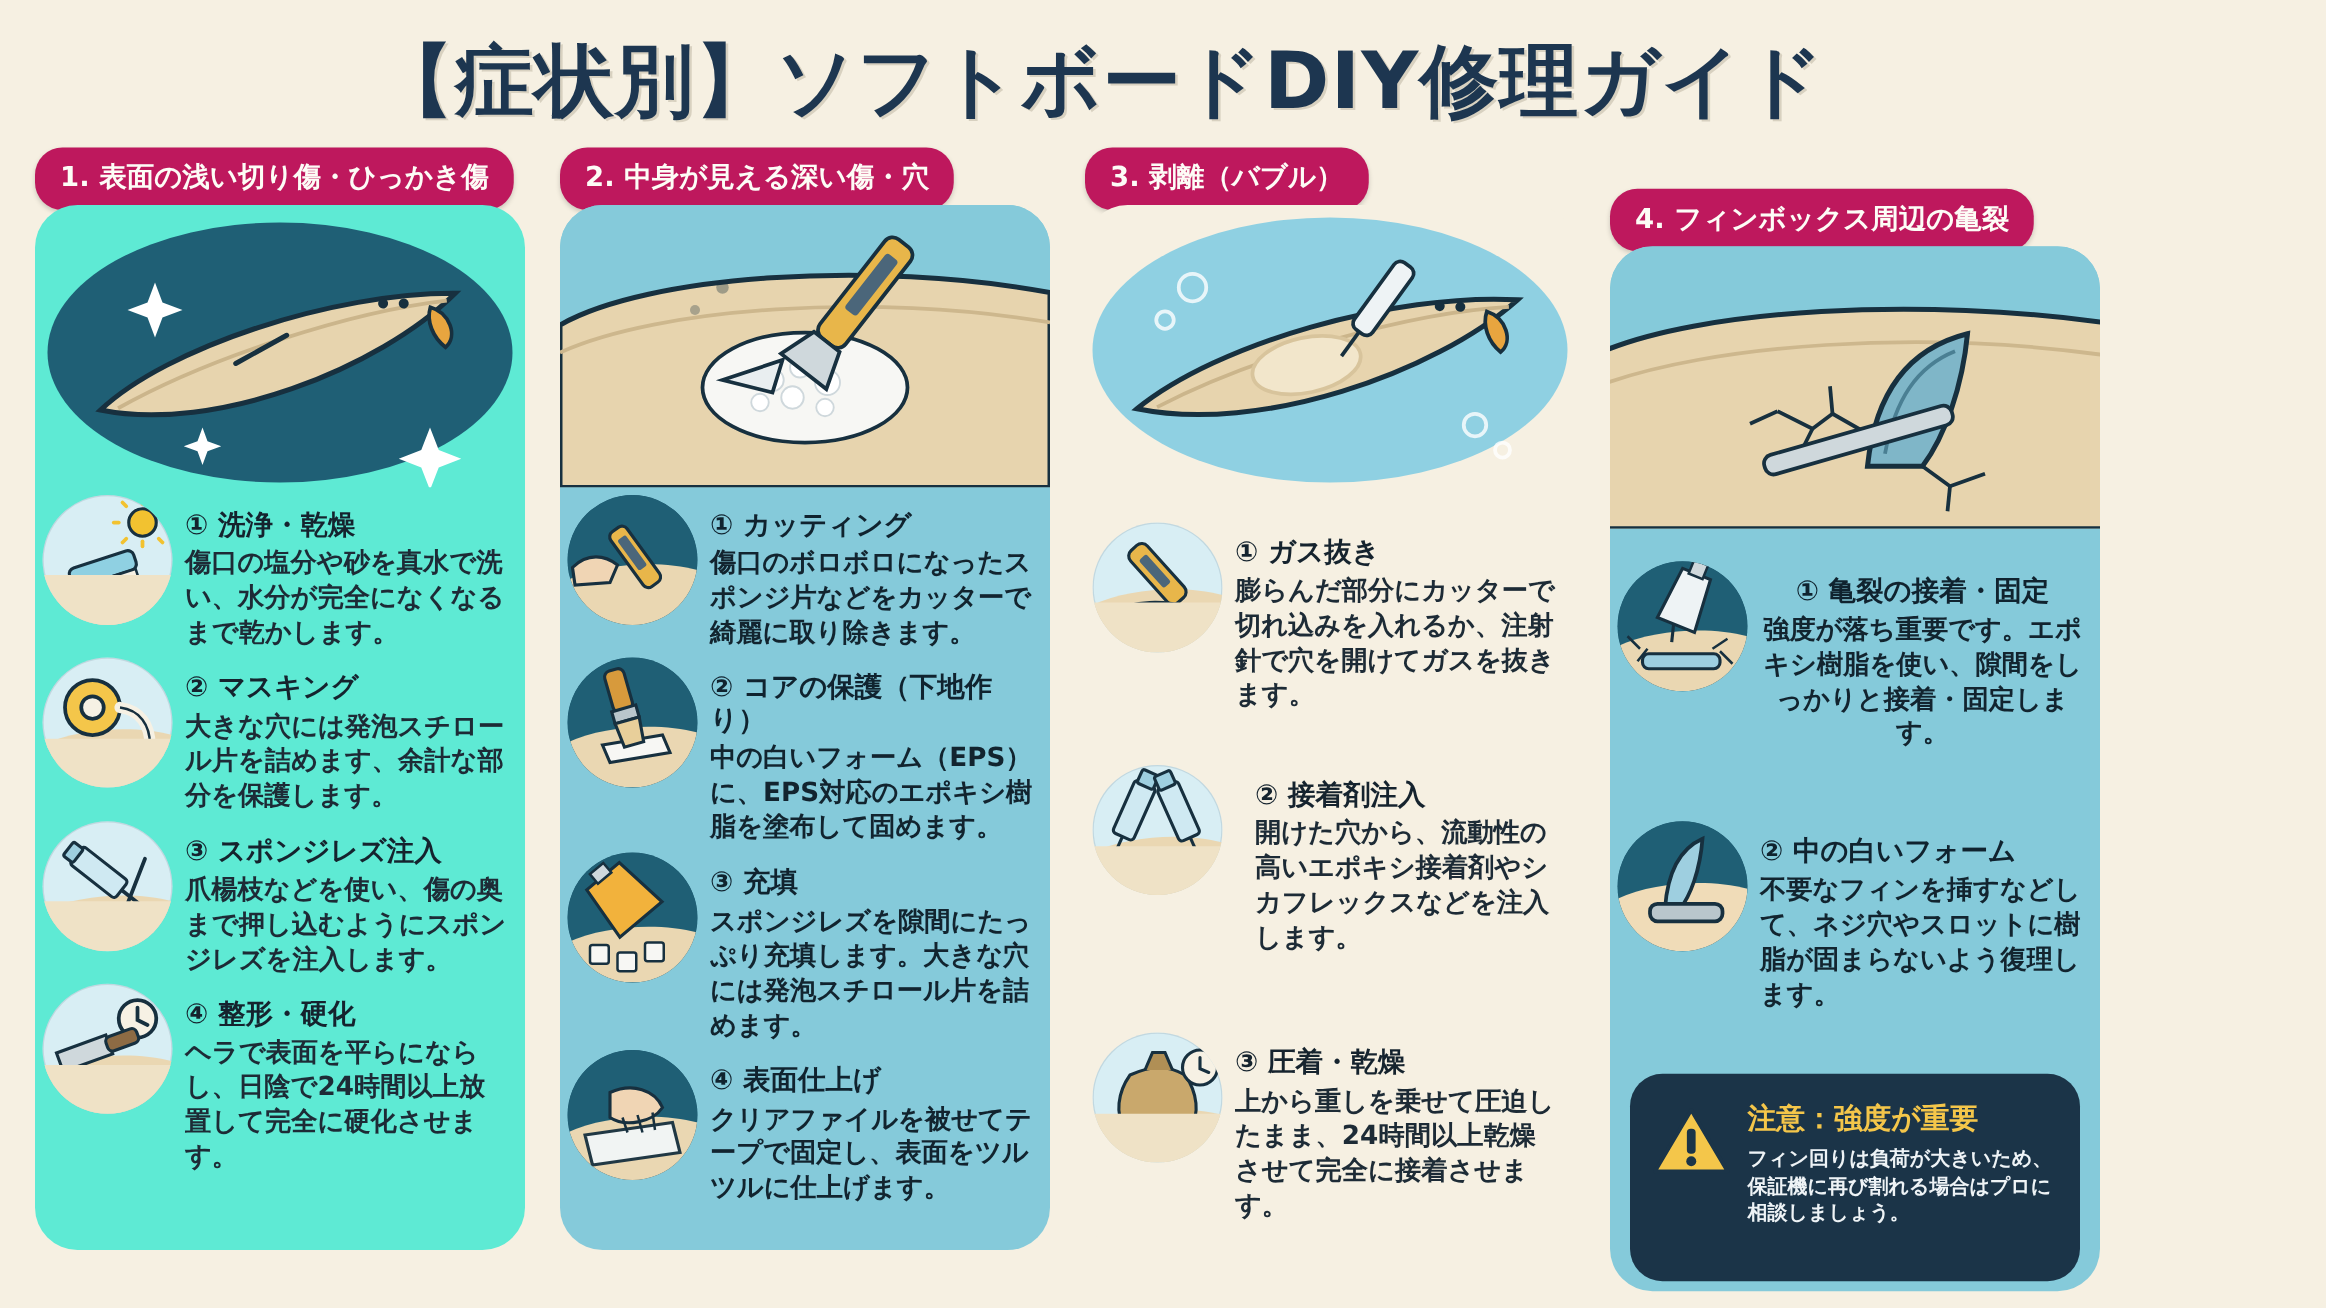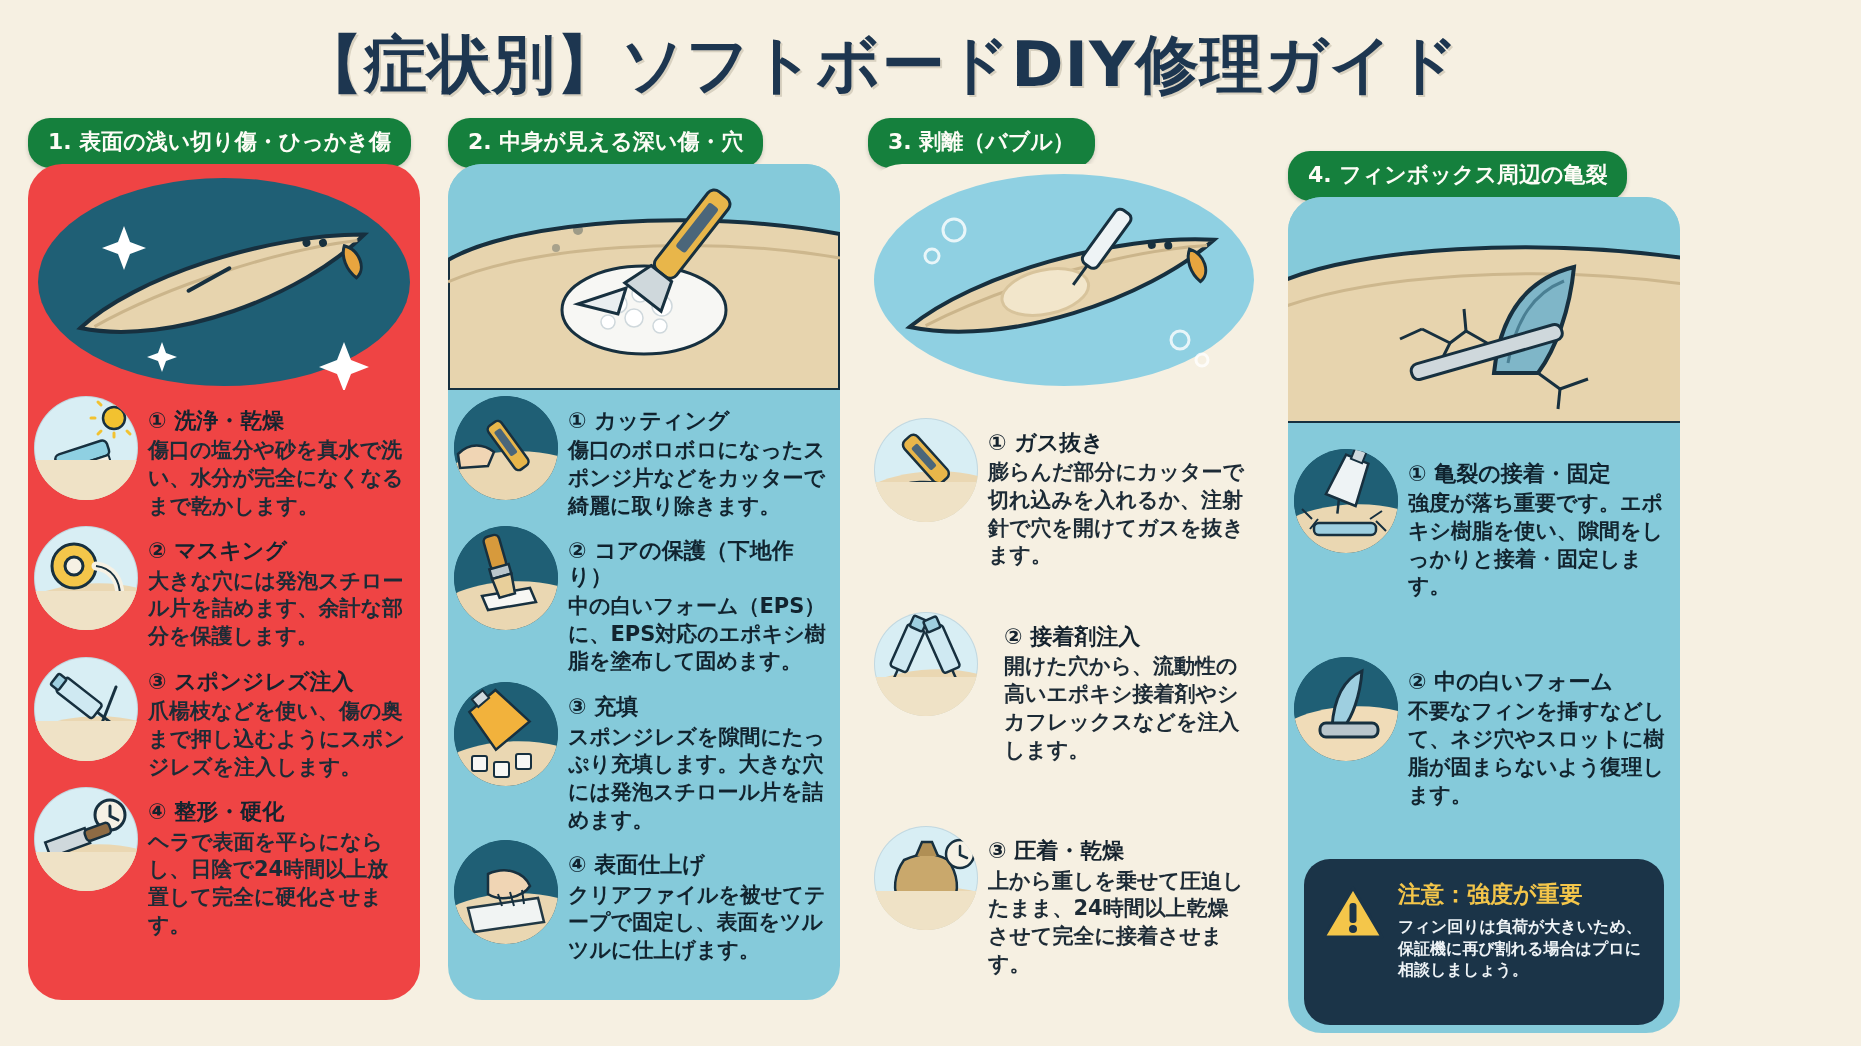--- a/index.html
+++ b/index.html
@@ -18,34 +18,34 @@
     text-align:center;
     font-size:63px;font-weight:bold;color:#1d3650;
     letter-spacing:1px;
     text-shadow:2px 2px 0 rgba(180,170,150,.45);
   }
 
   
   .col{position:absolute;top:118px;}
   .col-head{
     display:inline-block;
-    background:#15803d;color:#fdfcf6;
+    background:#be185d;color:#fdfcf6;
     border-radius:22px;
     font-size:22px;font-weight:bold;
     padding:9px 20px 11px 20px;
     white-space:nowrap;
     box-shadow:0 2px 4px rgba(0,0,0,.18);
   }
   .col-body{
     position:absolute;left:0;top:46px;
     border-radius:34px;
     overflow:hidden;
   }
   
-  .panel-cream{background:#ef4444;}
+  .panel-cream{background:#5eead4;}
   .panel-teal{background:#85cada;}
 
   
   .hero{position:relative;width:100%;height:226px;overflow:hidden;}
 
   
   .steps{position:relative;padding:6px 0 0 0;}
   .step{position:relative;display:flex;align-items:flex-start;margin-bottom:6px;}
   .step-ico{
     flex:0 0 auto;width:104px;height:104px;border-radius:50%;
@@ -422,21 +422,21 @@
             <path d="M272 192 L270 212"></path>
           </g>
           <g transform="rotate(-16 196 160)">
             <rect x="122" y="148" width="156" height="16" rx="7" fill="#cfd8dc" stroke="#17303f" stroke-width="3"></rect>
           </g>
         </svg>
       </div>
 
       <div class="steps" style="padding-top:26px;">
 
-        <div class="step" style="margin-bottom:56px;">
+        <div class="step" style="margin-bottom:56px;text-align:center;">
           <div class="step-ico" style="background:#1f5f75;">
             <svg width="104" height="104" viewBox="0 0 104 104">
               <circle cx="52" cy="52" r="52" fill="#1f5f75"></circle>
               <path d="M0 68 C30 54 74 52 104 60 L104 104 L0 104 Z" fill="#ead7b2"></path>
               <g transform="rotate(22 52 38)">
                 <path d="M40 8 L64 8 L68 52 L36 52 Z" fill="#eef3f5" stroke="#17303f" stroke-width="2.5"></path>
                 <rect x="46" y="-2" width="12" height="12" fill="#cfd8dc" stroke="#17303f" stroke-width="2"></rect>
                 <path d="M50 52 L54 66" stroke="#17303f" stroke-width="2.5"></path>
               </g>
               <rect x="20" y="74" width="62" height="12" rx="5" fill="#9ecfe0" stroke="#17303f" stroke-width="2.5"></rect>

